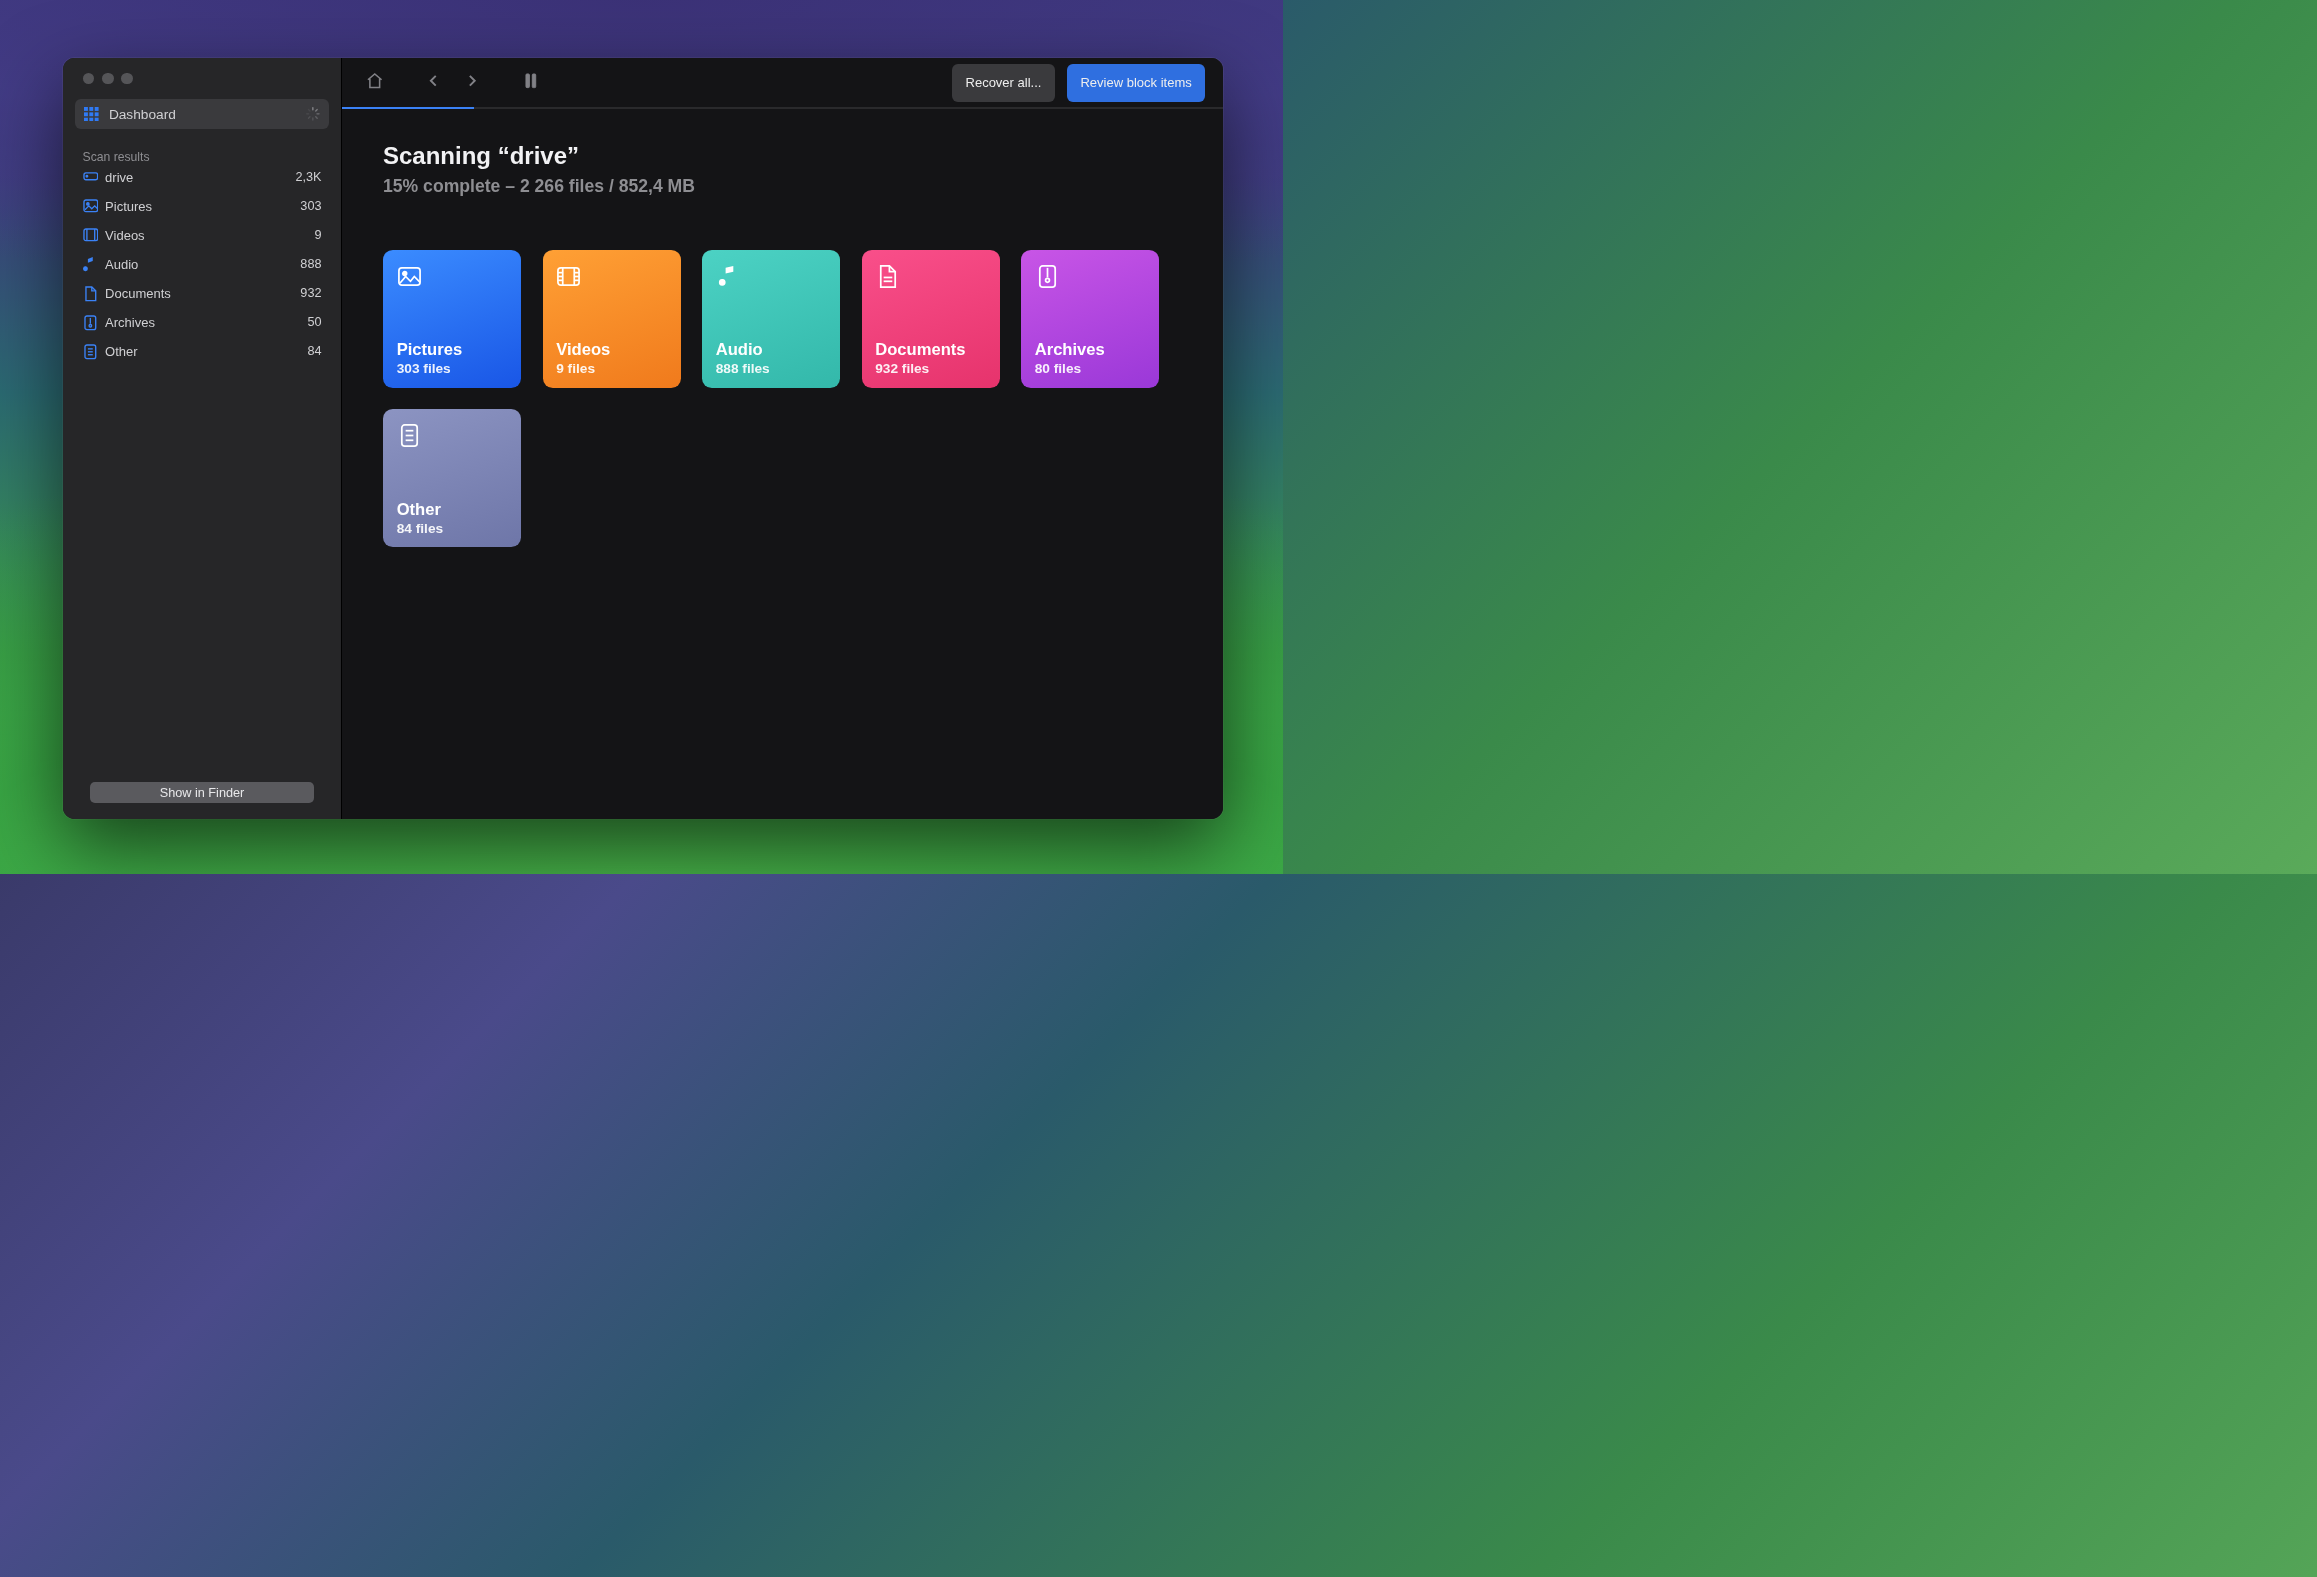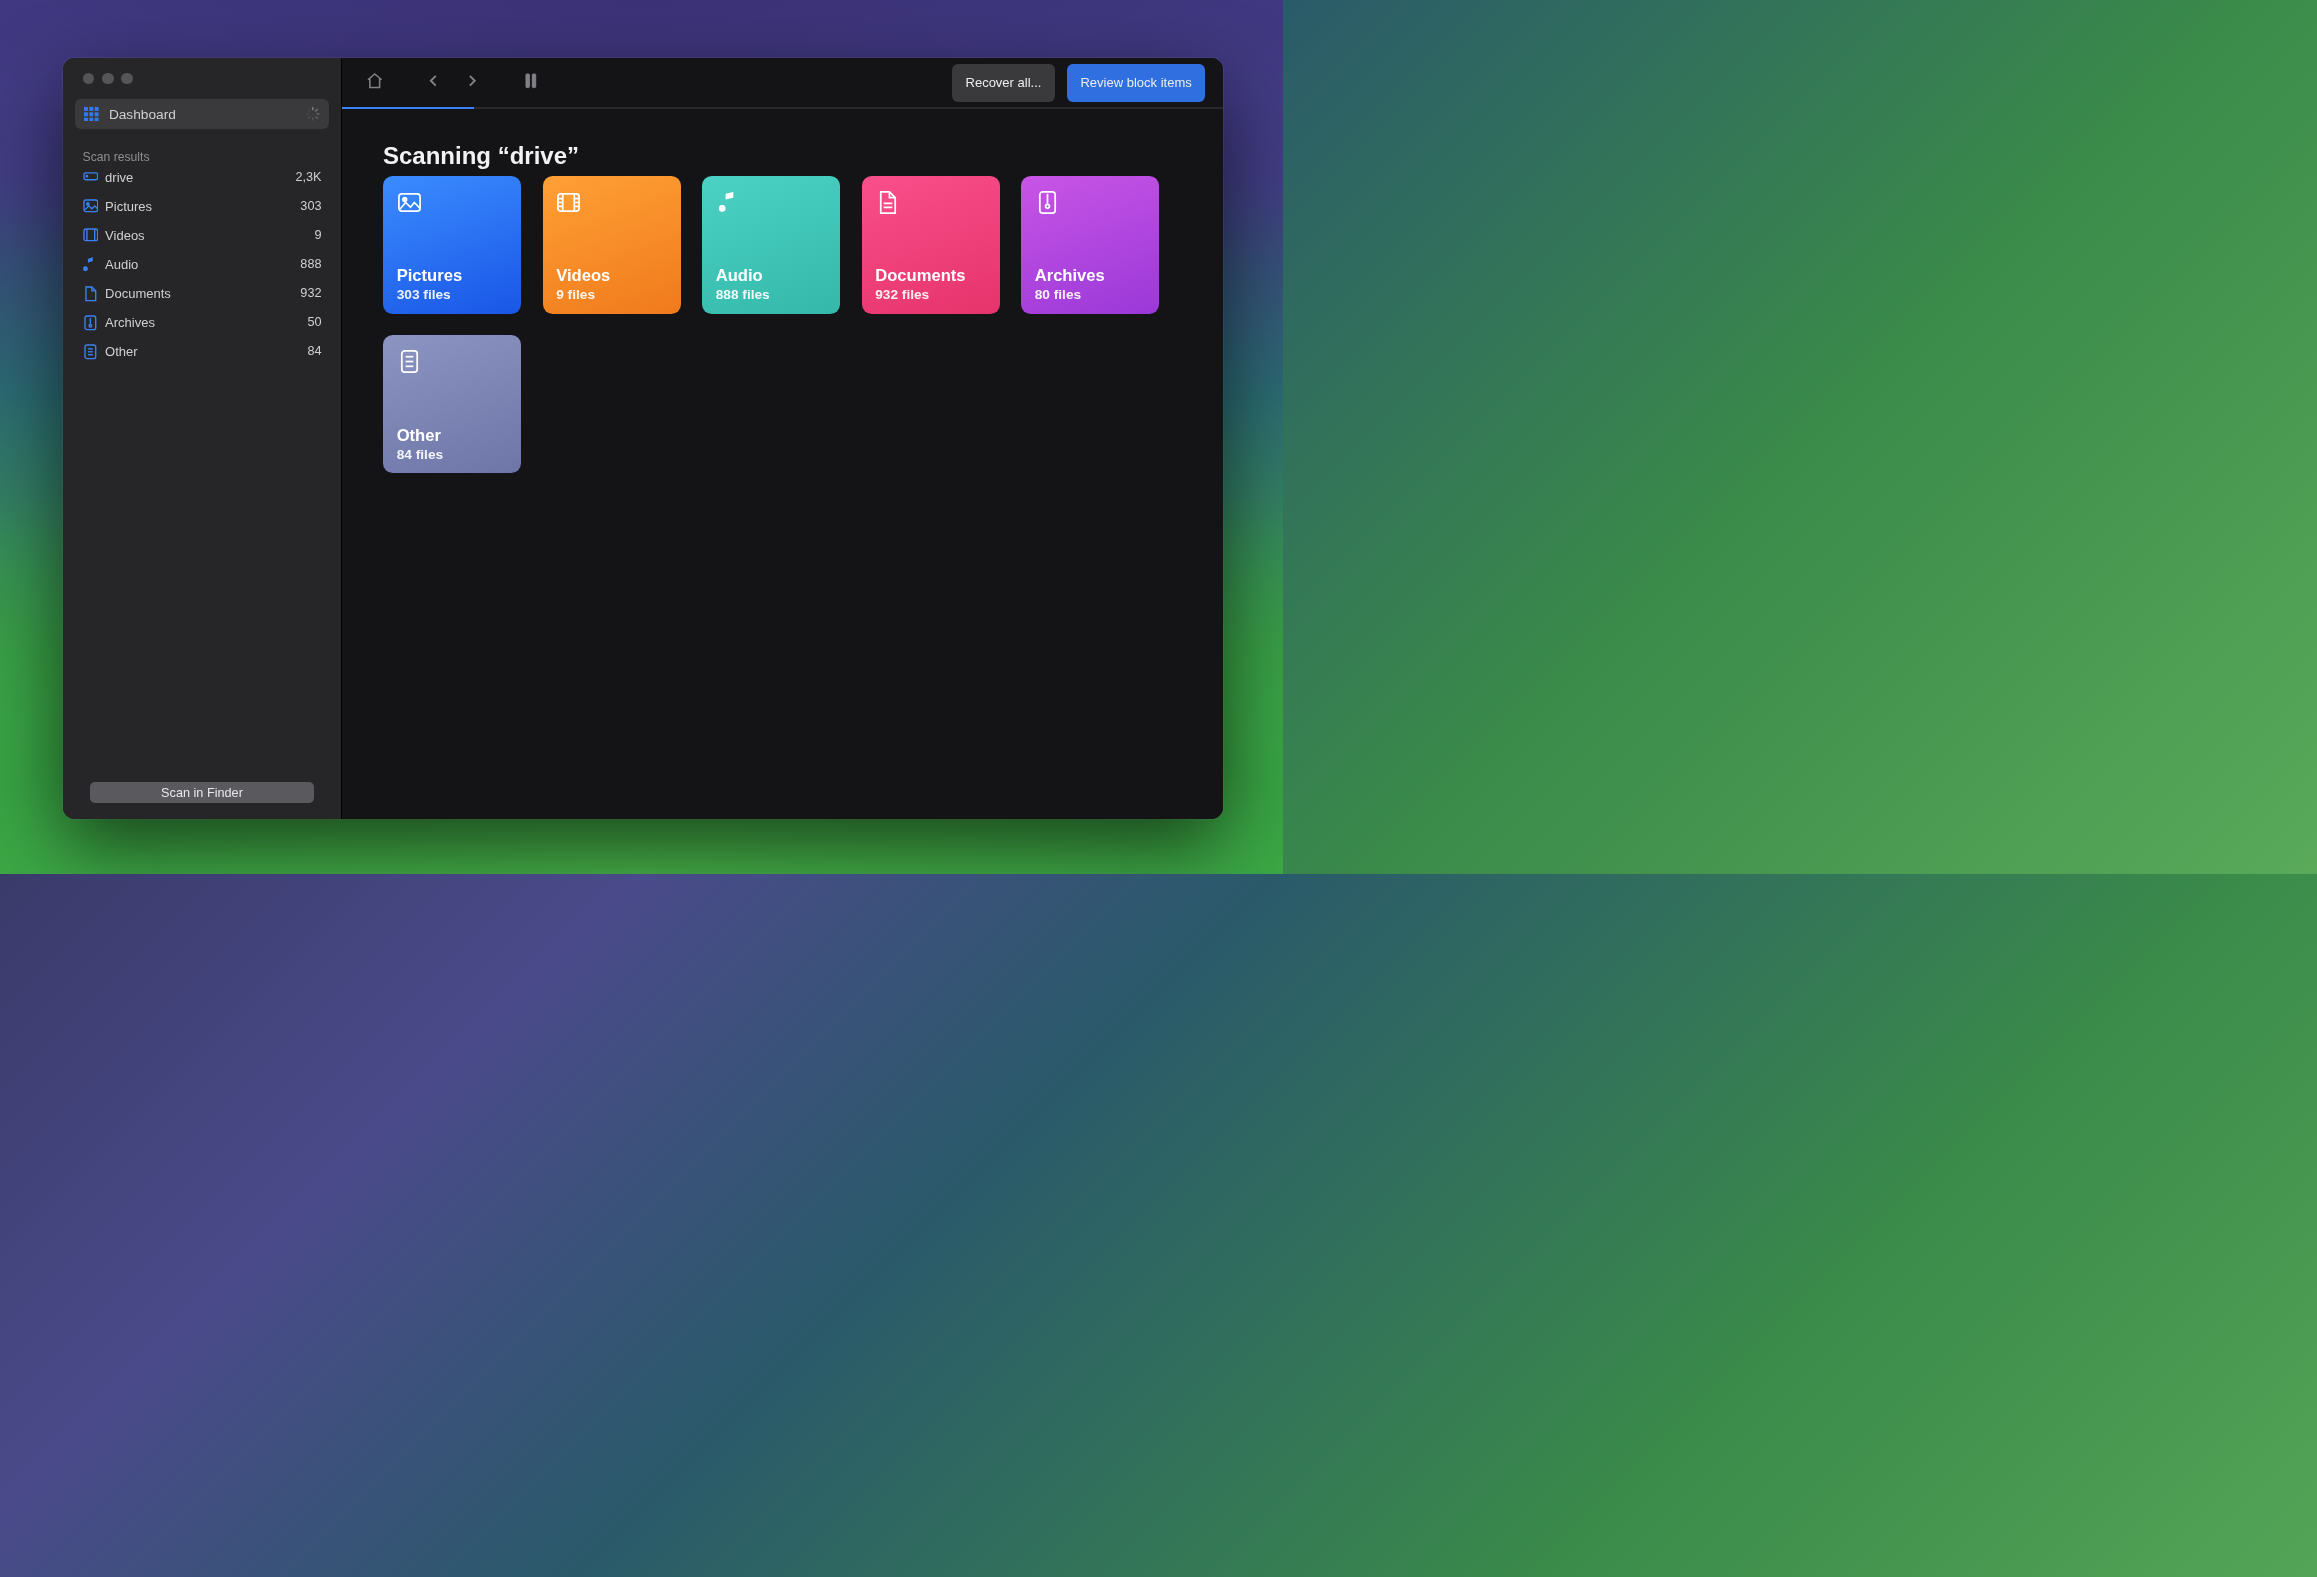--- a/index.html
+++ b/index.html
@@ -313,21 +313,21 @@
               <line x1="4" y1="8" x2="9" y2="8"></line>
               <line x1="4" y1="11" x2="9" y2="11"></line>
           </svg>
         </span>
         <span>Other</span>
         <span class="sb-count">84</span>
       </li>
     </ul>
 
     <div class="sidebar-footer">
-      <button class="show-finder-btn">Scan in Finder</button>
+      <button class="show-finder-btn">Show in Finder</button>
     </div>
   </aside>
 
   <main class="main">
     <div class="toolbar">
       <button class="tb-icon-btn">
         <span>
           <svg width="19.5" height="19.5" viewBox="0 0 20 20" fill="none" stroke-width="1.6">
               <path d="M3 9 L10 3 L17 9 M5 8 V17 H15 V8"></path>
             </svg>
@@ -362,20 +362,21 @@
         <button class="tb-btn primary">Review block items</button>
       </div>
     </div>
 
     <div class="progress-line">
       <div class="progress-fill" id="progress-fill" style="width: 15%;"></div>
     </div>
 
     <div class="content">
       <h1 class="scan-title">Scanning “drive”</h1>
+      <div class="scan-sub">15% complete – 2&nbsp;266 files / 852,4 MB</div>
 
       <div class="cards">
         <div class="card card-pictures">
           <div class="c-icon">
             <svg viewBox="0 0 26 26" fill="none" stroke="#fff" stroke-width="1.8">
                 <rect x="2" y="4" width="22" height="18" rx="3"></rect>
                 <circle cx="8" cy="10" r="2" fill="#fff"></circle>
                 <path d="M3 20 L9 13 L14 18 L18 13 L24 19"></path>
               </svg>
           </div>

